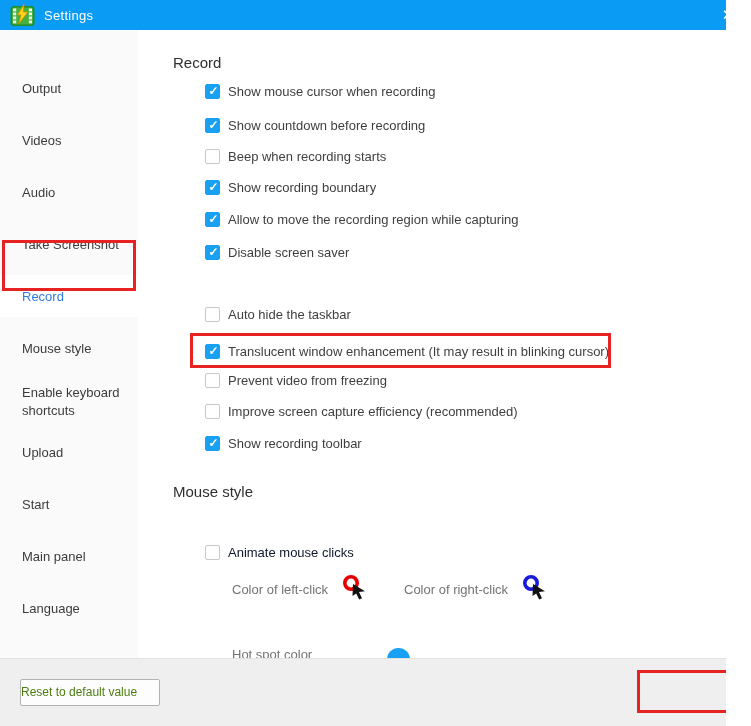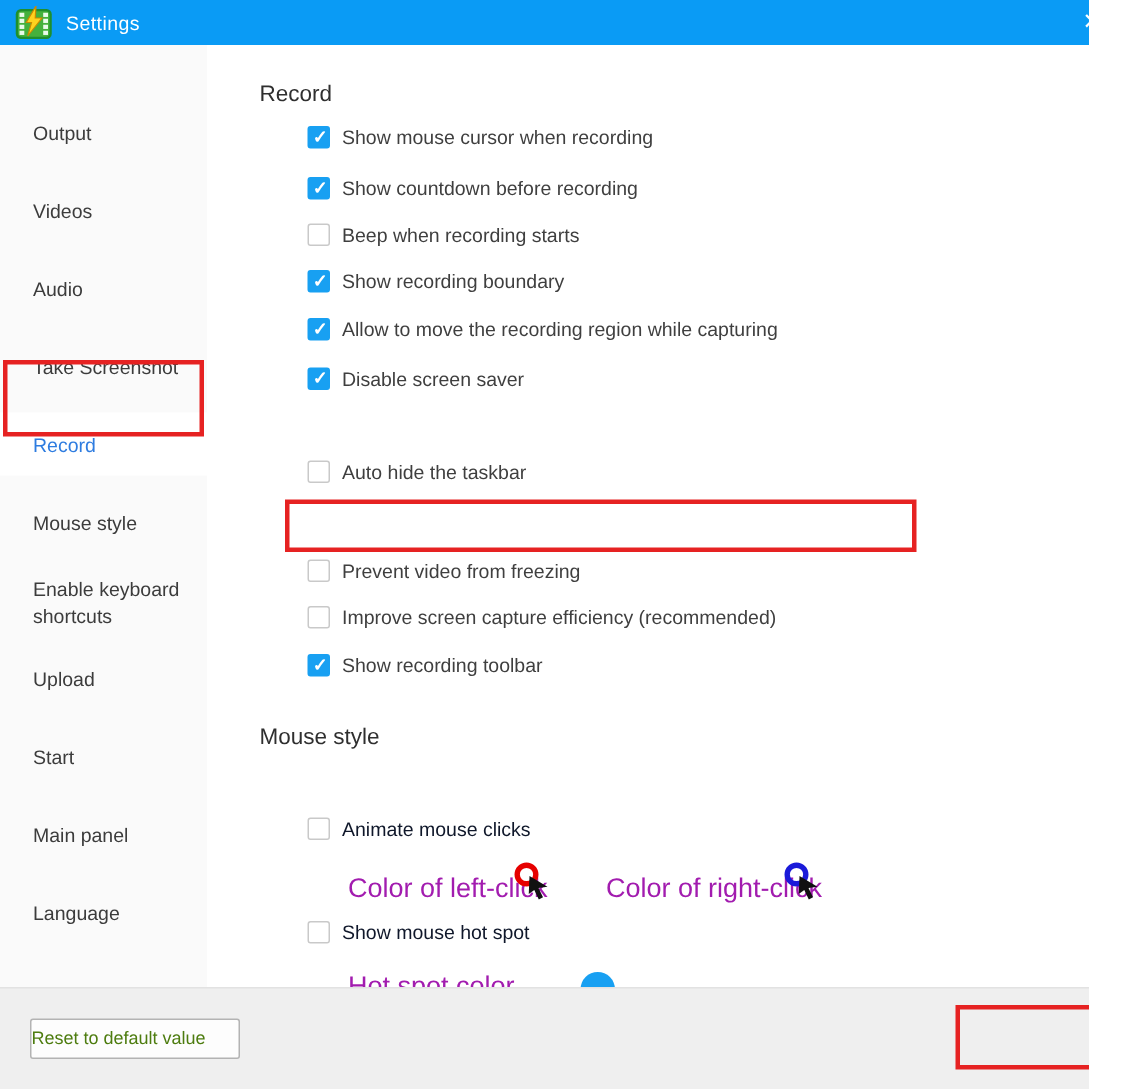--- a/index.html
+++ b/index.html
@@ -21,21 +21,21 @@
 
   
   .content { position:absolute; left:138px; top:30px; width:589px; height:628px; background:#ffffff; }
   .section-heading { position:absolute; left:35px; font-size:15px; color:#2f2f2f; }
   .row { position:absolute; left:67px; height:17px; display:flex; align-items:center;text-align:right; }
   .cb { width:15px; height:15px; border:1px solid #c9c9c9; background:#fff; border-radius:2px; flex:0 0 auto; position:relative; }
   .cb[data-checked="true"] { background:#18a0f2; border-color:#18a0f2; }
   .cb[data-checked="true"]::after { content:"✓"; position:absolute; left:1px; top:-1px; width:13px; color:#fff; font-size:12px; font-weight:bold; line-height:15px; text-align:center; }
   .lbl { margin-left:8px; font-size:13px; color:#3f3f3f; white-space:nowrap; }
   .lbl[data-tone="muted"] { color:#0f172a; }
-  .sub-label { position:absolute; font-size:18px; color:#a21caf; white-space:nowrap; }
+  .sub-label { position:absolute; font-size:13px; color:#737373; white-space:nowrap; }
   .click-icon { position:absolute; width:26px; height:27px; }
   .hotspot-dot { position:absolute; width:23px; height:23px; border-radius:50%; background:#18a0f2; }
 
   
   .scrollbar { position:absolute; left:727px; top:30px; width:19px; height:628px; background:#f8f8f8; border-left:1px solid #ececec; }
   .sb-arrow-up { position:absolute; left:5px; top:8px; width:0; height:0; border-left:4px solid transparent; border-right:4px solid transparent; border-bottom:5px solid #555; }
   .sb-arrow-down { position:absolute; left:5px; bottom:8px; width:0; height:0; border-left:4px solid transparent; border-right:4px solid transparent; border-top:5px solid #555; }
   .sb-thumb { position:absolute; left:2px; top:196px; width:13px; height:119px; background:#ededed; border:1px solid #c2c2c2; border-radius:2px; }
   .sb-grip { position:absolute; left:2px; top:57px; width:7px; height:5px; background:repeating-linear-gradient(#9a9a9a 0 1px, transparent 1px 2px); }
 
@@ -112,20 +112,24 @@
       <span class="lbl" data-tone="normal">Allow to move the recording region while capturing</span>
     </div>
     <div class="row" style="top:214px">
       <span class="cb" data-checked="true"></span>
       <span class="lbl" data-tone="normal">Disable screen saver</span>
     </div>
     <div class="row" style="top:276px">
       <span class="cb" data-checked="false"></span>
       <span class="lbl" data-tone="normal">Auto hide the taskbar</span>
     </div>
+    <div class="row" style="top:313px">
+      <span class="cb" data-checked="true"></span>
+      <span class="lbl" data-tone="normal">Translucent window enhancement (It may result in blinking cursor)</span>
+    </div>
     <div class="row" style="top:342px">
       <span class="cb" data-checked="false"></span>
       <span class="lbl" data-tone="normal">Prevent video from freezing</span>
     </div>
     <div class="row" style="top:373px">
       <span class="cb" data-checked="false"></span>
       <span class="lbl" data-tone="normal">Improve screen capture efficiency (recommended)</span>
     </div>
     <div class="row" style="top:405px">
       <span class="cb" data-checked="true"></span>
@@ -143,24 +147,20 @@
     <svg class="click-icon" style="left:204px; top:544px" viewBox="0 0 26 27">
       <circle cx="9" cy="9" r="6.2" fill="none" stroke="#e60000" stroke-width="3.6"></circle>
       <path d="M11 10 L23 17.2 L17 18 L20 24.2 L17.2 25.6 L14.2 19.4 L10.5 22 Z" fill="#111"></path>
     </svg>
     <div class="sub-label" style="left:266px; top:552px">Color of right-click</div>
     <svg class="click-icon" style="left:384px; top:544px" viewBox="0 0 26 27">
       <circle cx="9" cy="9" r="6.2" fill="none" stroke="#1a1ad9" stroke-width="3.6"></circle>
       <path d="M11 10 L23 17.2 L17 18 L20 24.2 L17.2 25.6 L14.2 19.4 L10.5 22 Z" fill="#111"></path>
     </svg>
 
-    <div class="row" style="top:583px">
-      <span class="cb" data-checked="false"></span>
-      <span class="lbl" data-tone="muted">Show mouse hot spot</span>
-    </div>
 
     <div class="sub-label" style="left:94px; top:617px">Hot spot color</div>
     <div class="hotspot-dot" style="left:249px; top:618px"></div>
   </div>
 
   <div class="scrollbar">
     <div class="sb-arrow-up"></div>
     <div class="sb-thumb">
       <div class="sb-grip"></div>
     </div>

